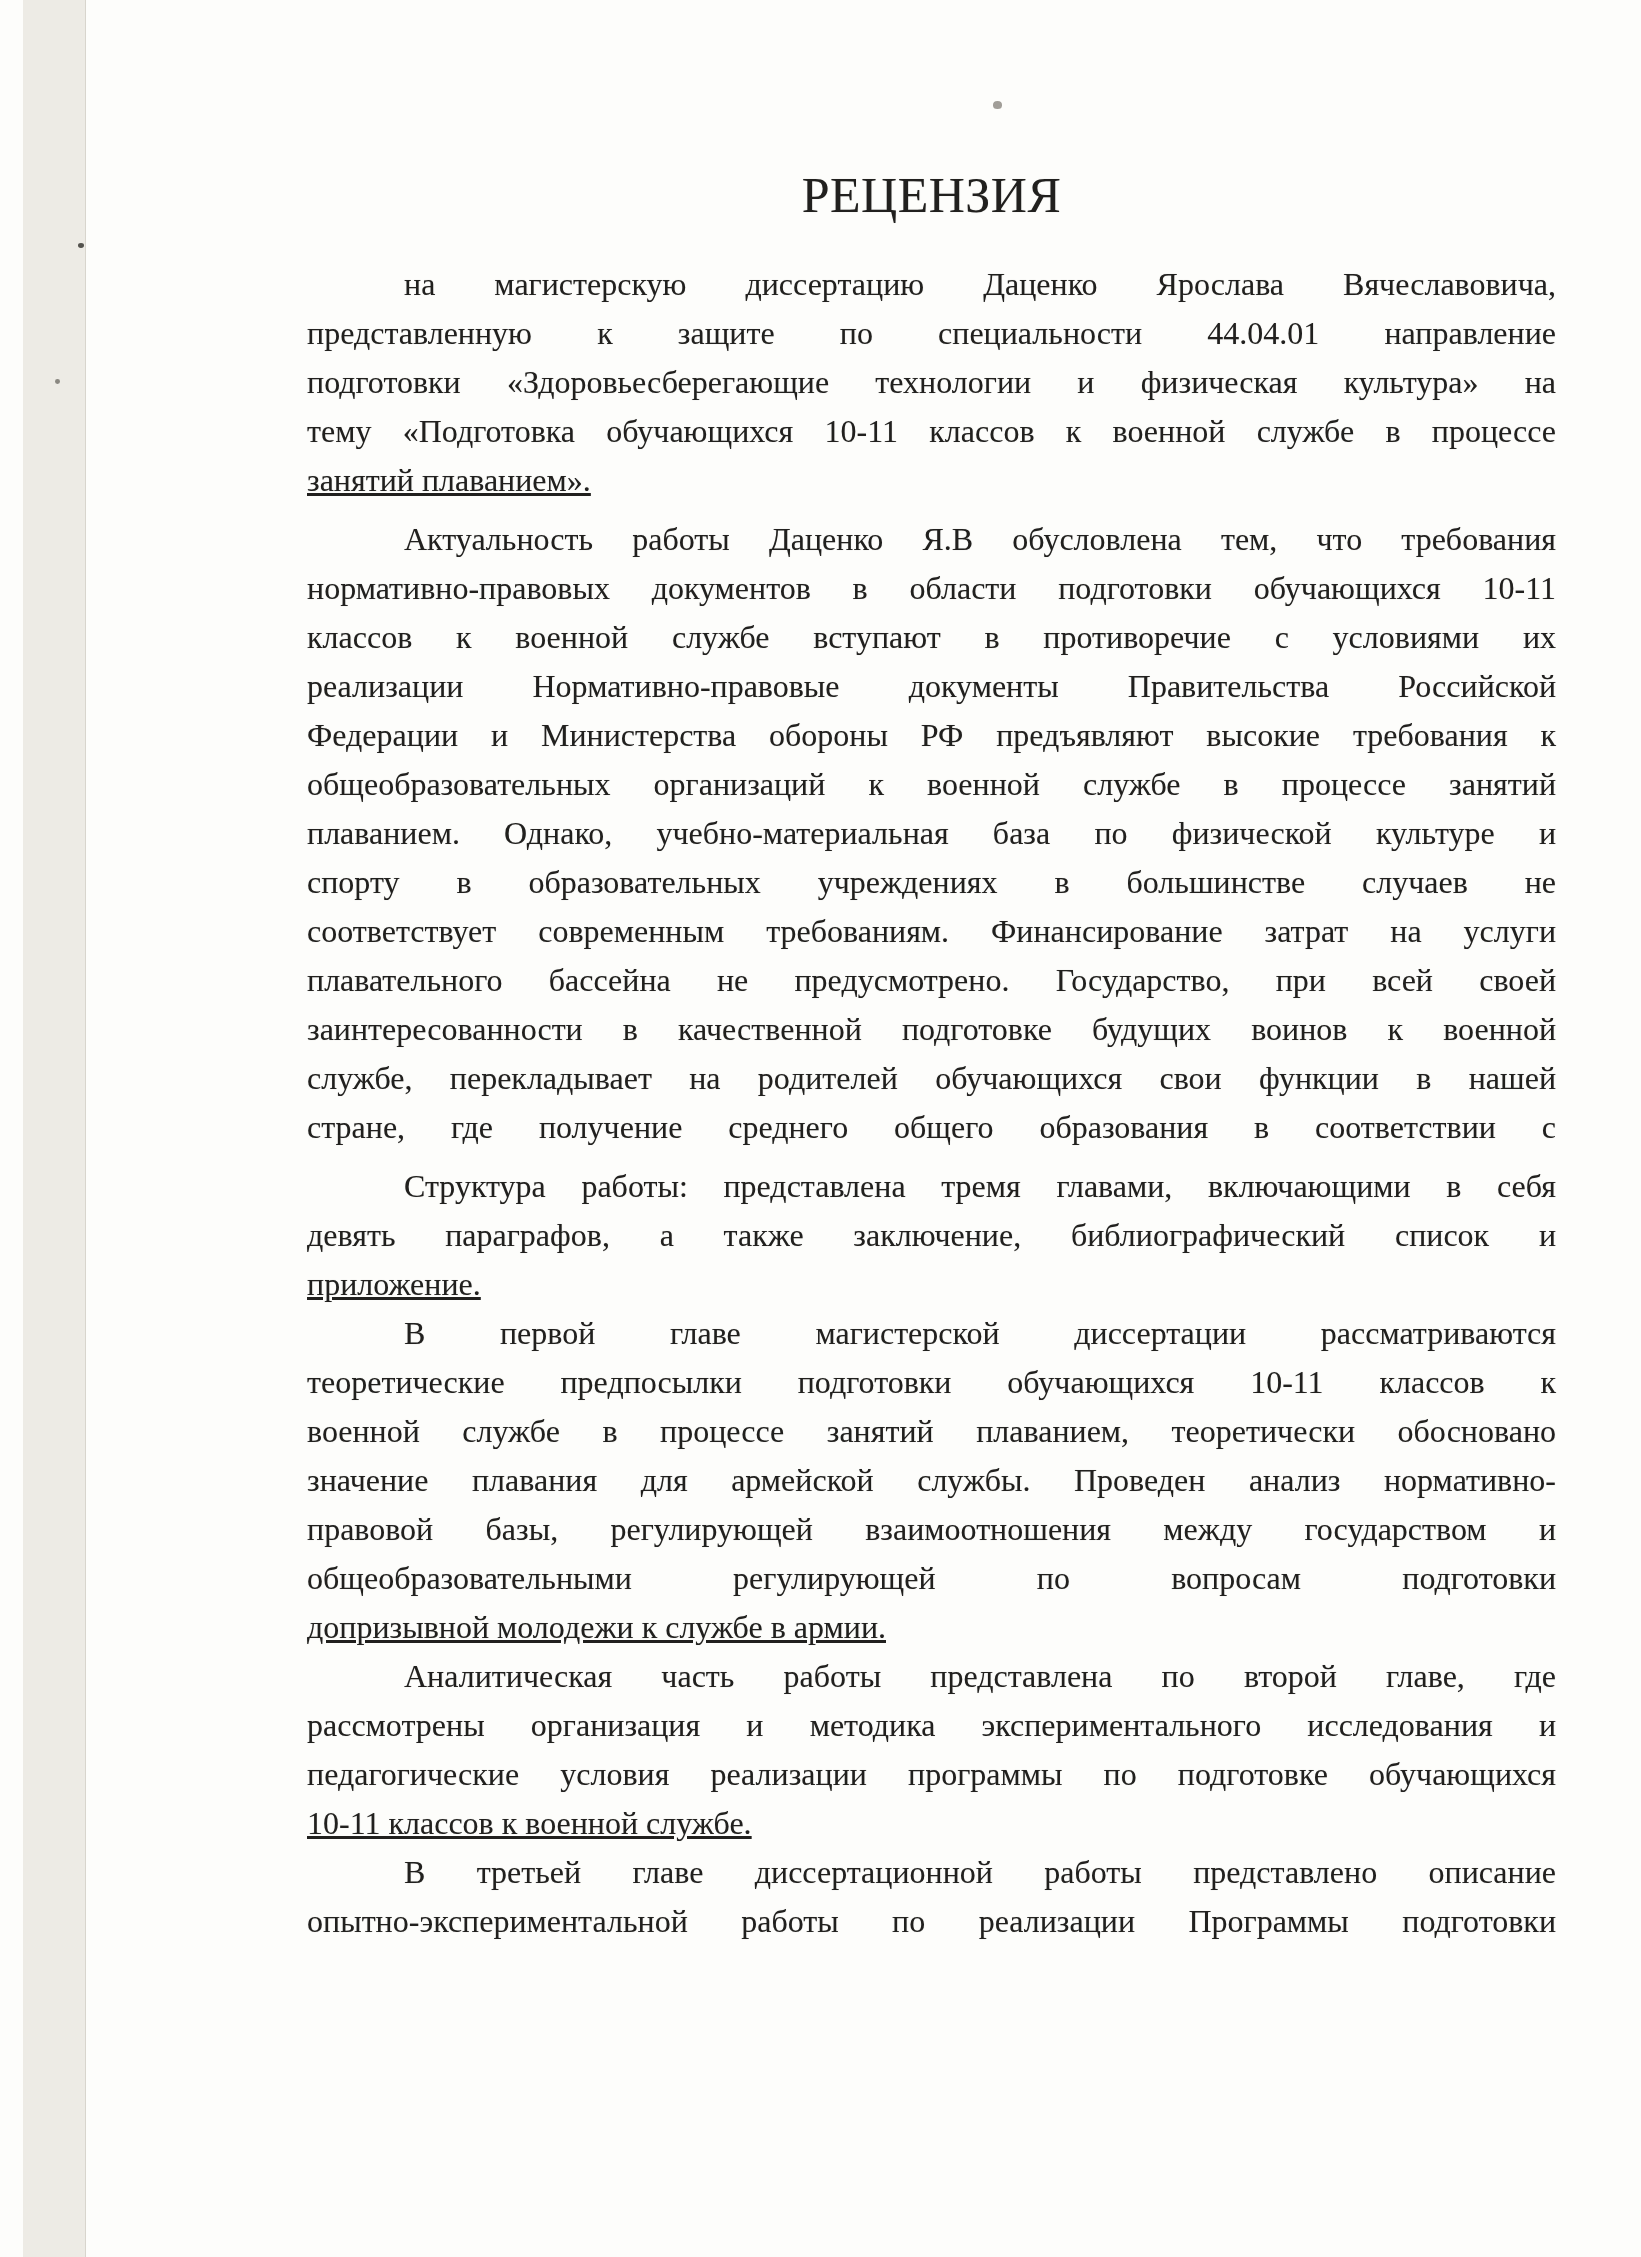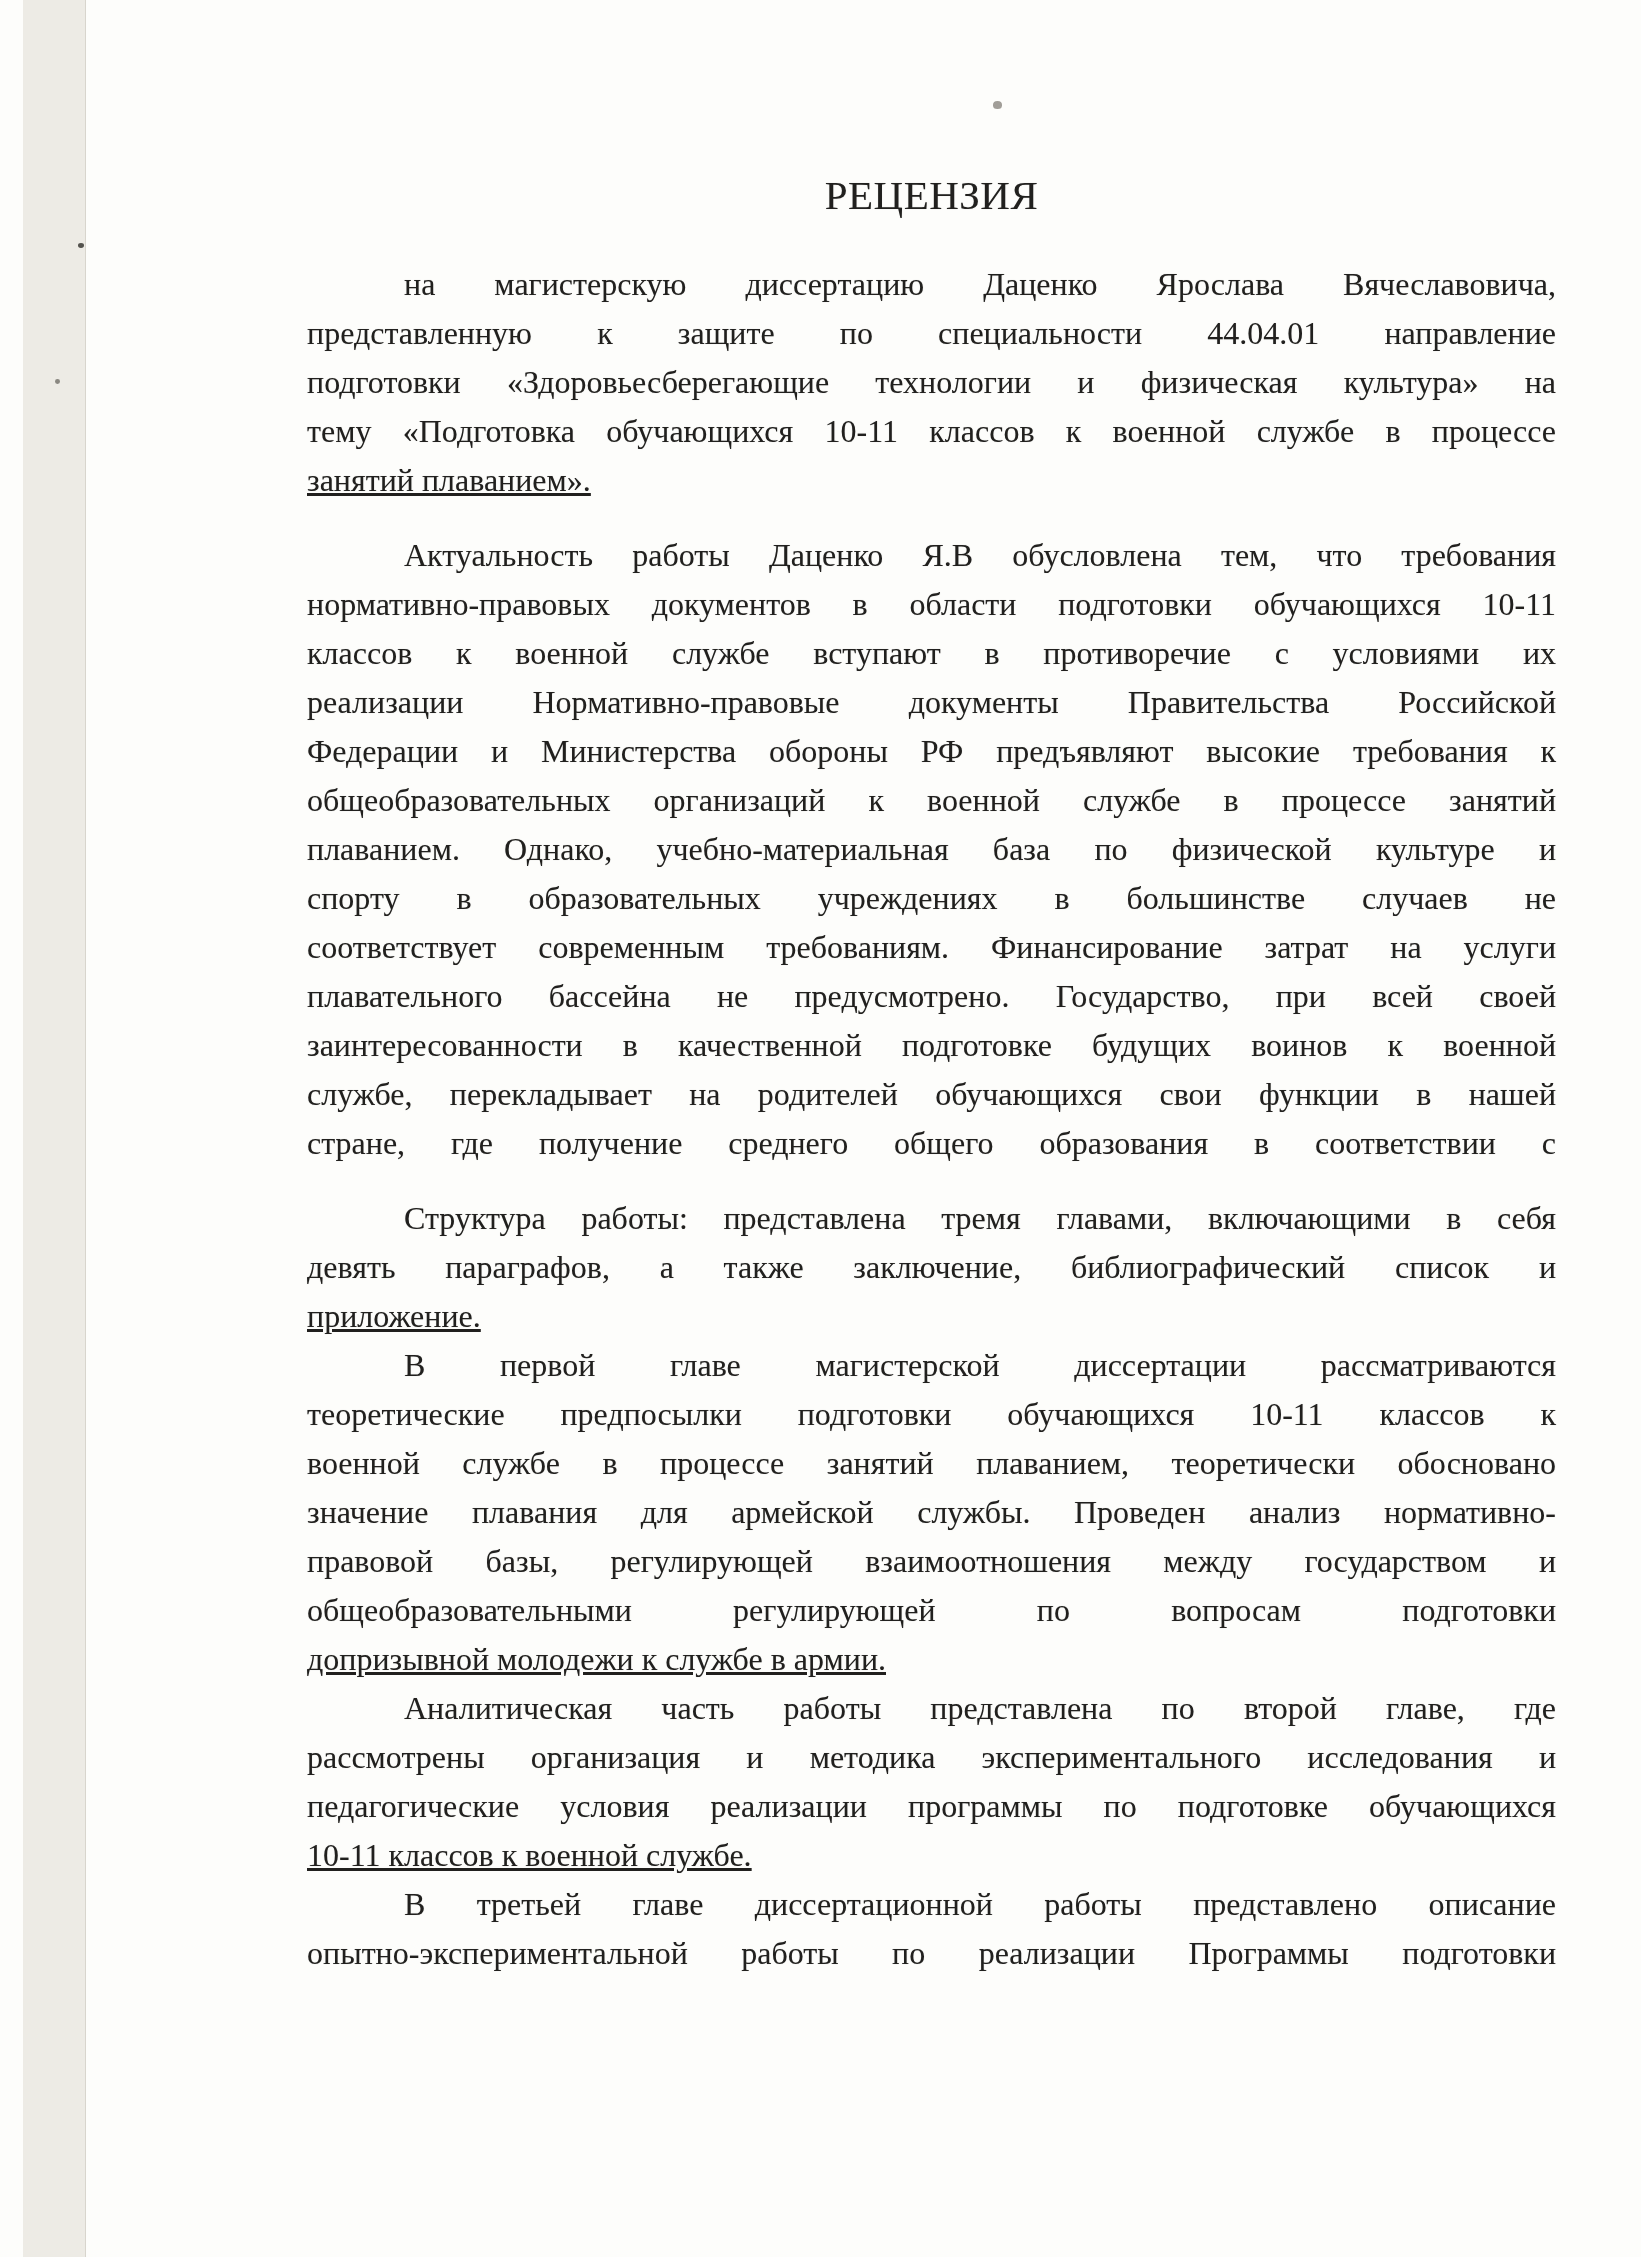--- a/index.html
+++ b/index.html
@@ -6,26 +6,26 @@
   .page{
     position:relative;width:1641px;height:2257px;background:#fdfdfb;overflow:hidden;
     font-family:"Liberation Serif","DejaVu Serif",serif;color:#21201e;
   }
   .edge-band{
     position:absolute;left:23px;top:0;width:62px;height:2257px;
     background:#edebe5;border-right:1px solid #d8d5cd;
   }
   .content{position:absolute;left:307px;top:0;width:1249px;padding-top:171px;}
   .title{
-    font-size:41px;line-height:49px;font-weight:400;text-align:center;
+    font-size:50px;line-height:49px;font-weight:400;text-align:center;
     letter-spacing:0.5px;margin:0 0 40px 0;
     text-shadow:0 0 1px rgba(33,32,30,.22);
   }
   .para{margin:0;}
-  .para.gap{margin-top:26px;}
+  .para.gap{margin-top:10px;}
   .line{
     font-size:32px;line-height:49px;height:49px;
     text-align:justify;text-align-last:justify;
     text-shadow:0 0 1px rgba(33,32,30,.22);
     white-space:normal;
   }
   .line.first{text-indent:97px;}
   .line.last{text-align-last:left;text-decoration:underline;}
   .speck{position:absolute;border-radius:50%;}
   .speck.a{left:78px;top:243px;width:5.8px;height:4.8px;background:#54534e;}

